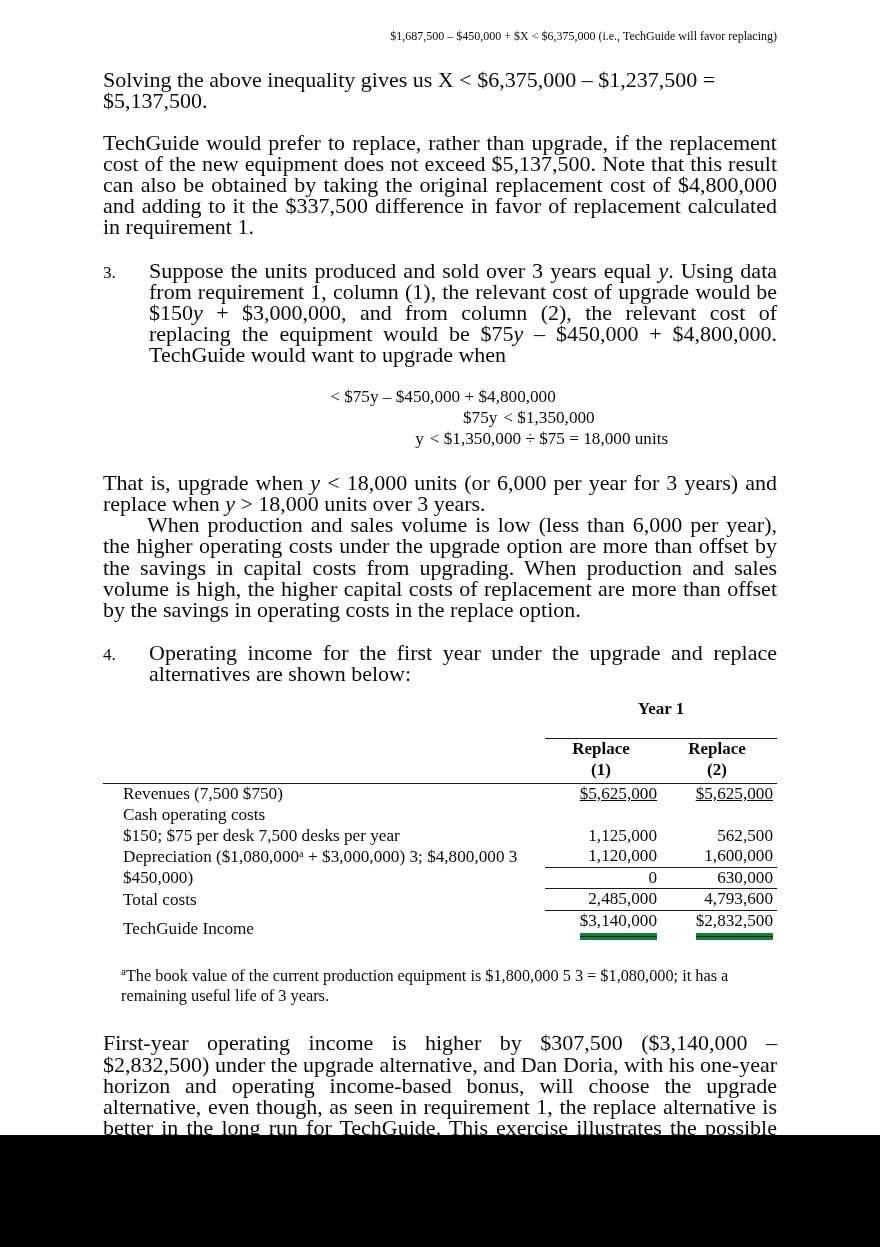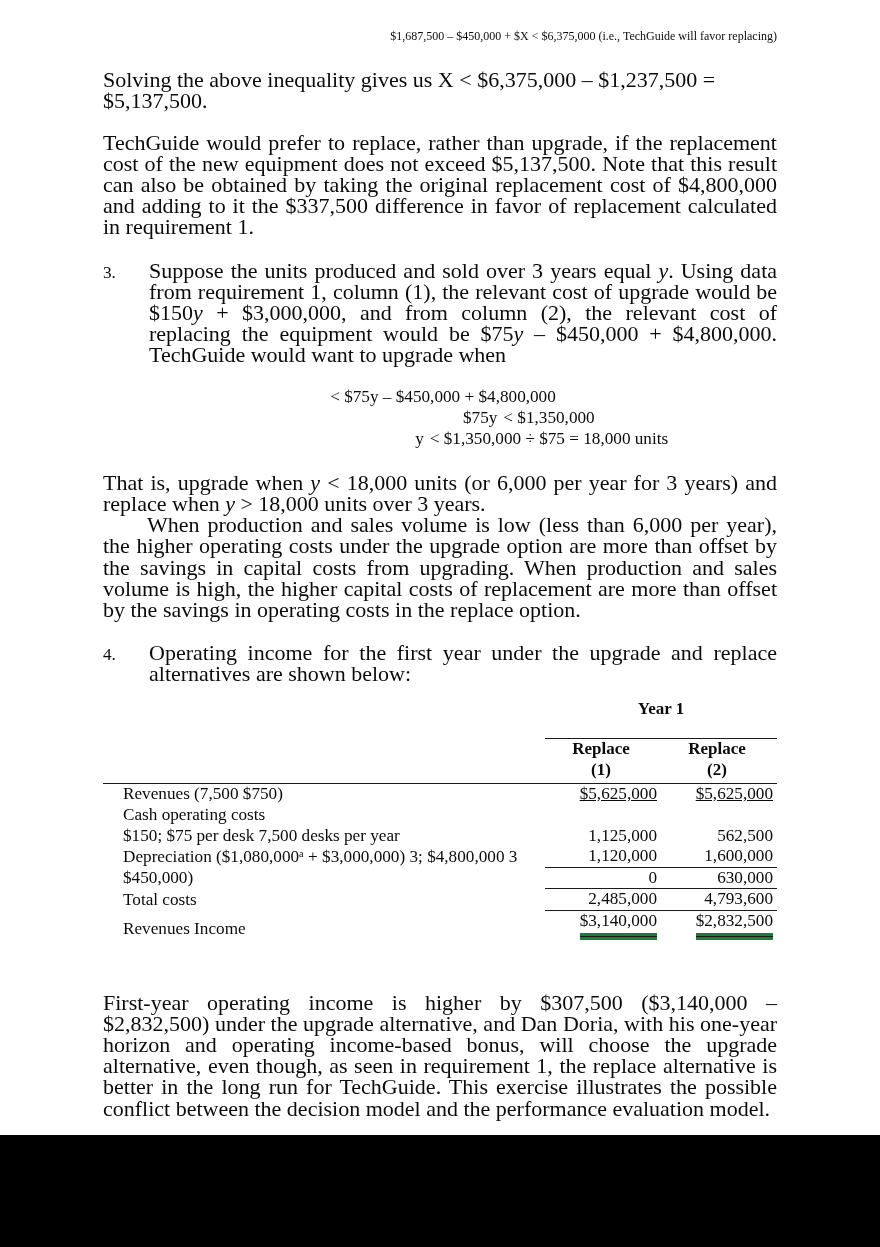--- a/index.html
+++ b/index.html
@@ -276,29 +276,30 @@
           <td class="c-num topline">630,000</td>
         </tr>
 
         <tr>
           <td class="c-label">Total  costs</td>
           <td class="c-num topline">2,485,000</td>
           <td class="c-num topline">4,793,600</td>
         </tr>
 
         <tr>
-          <td class="c-label">Revenues Income</td>
+          <td class="c-label">TechGuide Income</td>
           <td class="c-num topline"><span class="dbl-u">$3,140,000</span></td>
           <td class="c-num topline"><span class="dbl-u">$2,832,500</span></td>
         </tr>
       </tbody>
     </table>
 
     <div class="gap-26"></div>
 
+    <p class="footnote"><sup class="fn">a</sup><span>The book value of the current production equipment is $1,800,000    5    3 = $1,080,000; it has a remaining useful life of 3 years.</span></p>
 
     <div class="gap-26"></div>
 
     <p class="para">First-year operating income is higher by $307,500 ($3,140,000 – $2,832,500) under the upgrade alternative, and Dan Doria, with his one-year horizon and operating income-based bonus, will choose the upgrade alternative, even though, as seen in requirement 1, the replace alternative is better in the long run for TechGuide. This exercise illustrates the possible conflict between the decision model and the performance evaluation model.</p>
 
   </div>
 
   <div class="black-bar"></div>
 </div>
 

